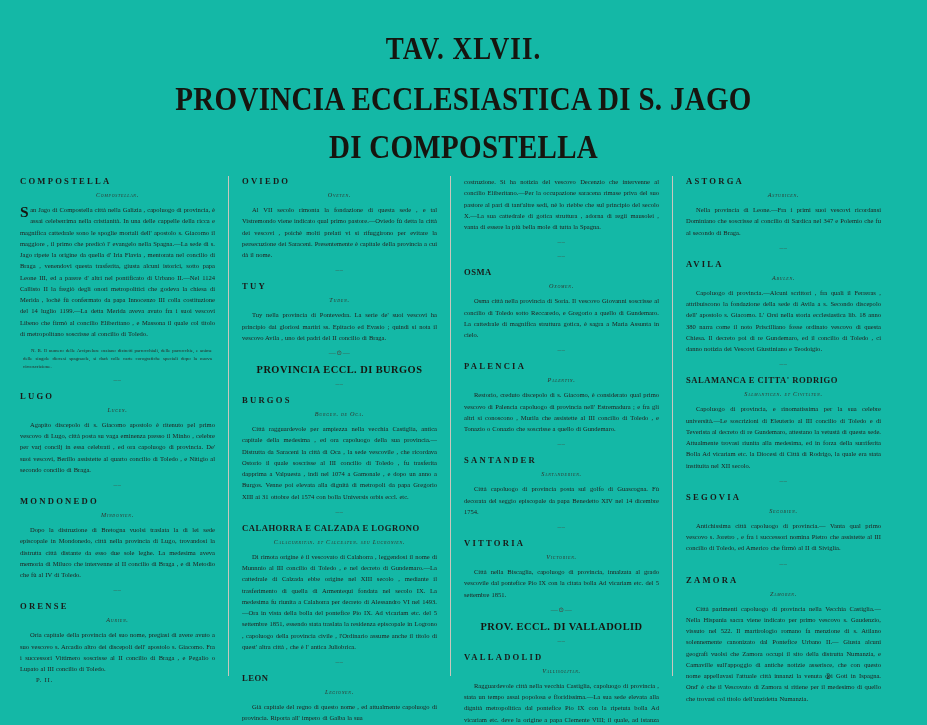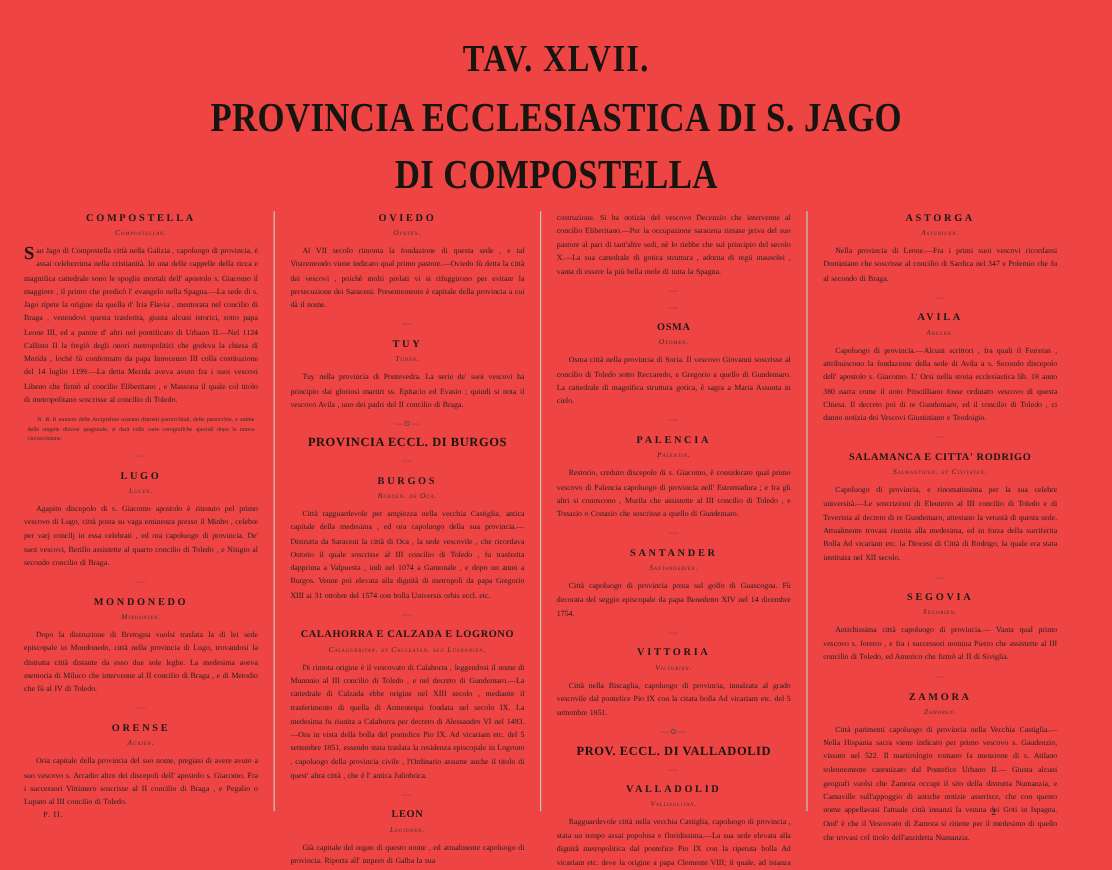--- a/index.html
+++ b/index.html
@@ -12,21 +12,21 @@
     height: 725px;
     overflow: hidden;
     font-family: "Liberation Serif", "DejaVu Serif", serif;
     color: #1a1a18;
     background: #fbfbf9;
   }
   .page {
     position: relative;
     width: 927px;
     height: 725px;
-    background: #ef4444;
+    background: #14b8a6;
     box-sizing: border-box;
   }
 
   
   .title-block {
     padding-top: 30px;
     text-align: center;
   }
   .title-line {
     font-family: "Liberation Serif", "DejaVu Serif", serif;
@@ -70,21 +70,20 @@
   .rule {
     width: 1px;
     align-self: stretch;
     background: #c9c6bd;
     margin: 0 7px;
     flex: 0 0 1px;
   }
 
   
   .city-head {
-    text-align: center;
     font-size: 8.6px;
     font-weight: bold;
     letter-spacing: 0.26em;
     color: #1a1a18;
     margin: 0 0 5px 0;
     text-transform: uppercase;
   }
   .city-head.tight {
     letter-spacing: 0.06em;
   }

